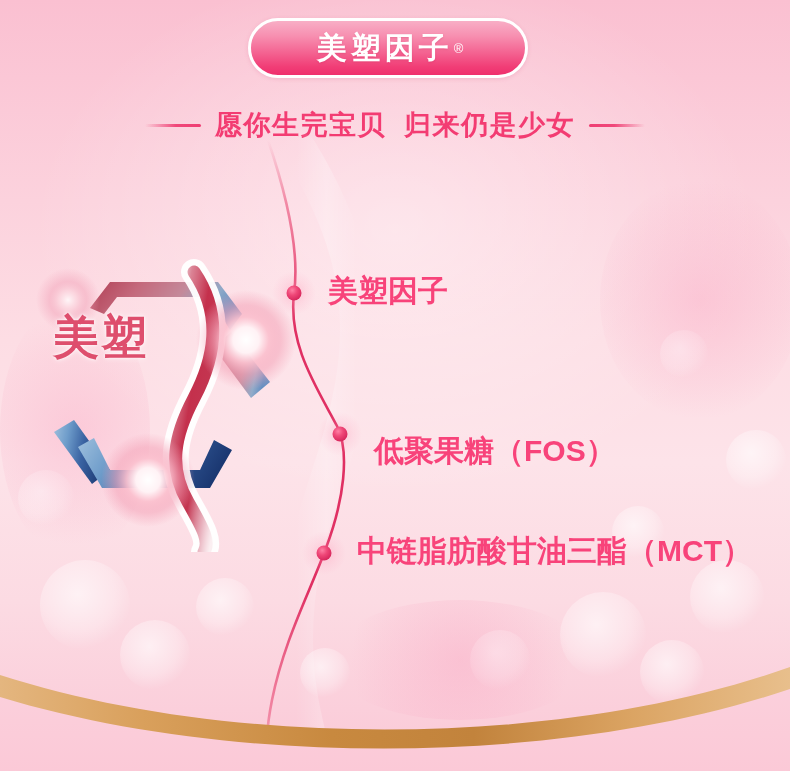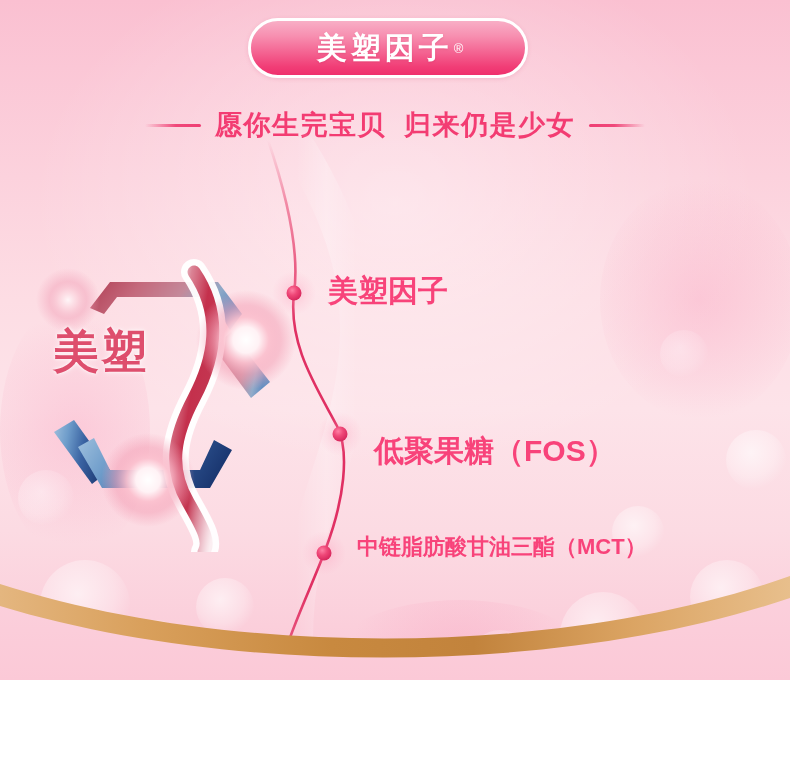--- a/index.html
+++ b/index.html
@@ -3,21 +3,21 @@
 <meta charset="utf-8">
 <style>
   html,body{margin:0;padding:0;}
   body{
     width:790px;height:771px;
     font-family:"Liberation Sans","DejaVu Sans",sans-serif;
     overflow:hidden;
   }
   #poster{
     position:relative;
-    width:790px;height:680px;
+    width:790px;height:771px;
     overflow:hidden;
     background:
       radial-gradient(ellipse 520px 380px at 50% 30%, rgba(255,255,255,.42) 0%, rgba(255,255,255,0) 70%),
       linear-gradient(180deg,#fac0d1 0%, #fbc7d6 10%, #fcd2dd 26%, #fddde4 44%, #fde3e9 60%, #fcdbe3 78%, #fbcfdb 92%, #fac8d6 100%);
   }
 
   
   .bokeh{position:absolute;border-radius:50%;pointer-events:none;}
   .bk{background:radial-gradient(circle at 42% 38%, rgba(255,255,255,.62) 0%, rgba(255,255,255,.28) 48%, rgba(255,255,255,0) 72%);}
   .bkp{background:radial-gradient(circle at 50% 50%, rgba(249,160,190,.36) 0%, rgba(249,170,196,.14) 55%, rgba(255,255,255,0) 76%);}
@@ -58,34 +58,33 @@
   }
 
   
   #emblem{position:absolute;left:18px;top:252px;width:290px;height:300px;}
   #emblem svg{position:absolute;left:0;top:0;}
   .emb-text{
     position:absolute;left:8px;top:62px;width:150px;
     text-align:center;color:#de4e6d;font-weight:700;
     line-height:1.0;letter-spacing:2px;
     text-shadow:0 0 3px rgba(255,255,255,.95),0 0 6px rgba(255,255,255,.7);
-    margin-top:14px;
   }
   .emb-text .l1{font-size:46px;display:block;}
   .emb-text .l2{font-size:46px;display:block;margin-top:6px;padding-left:6px;}
 
   
   #connector{position:absolute;left:0;top:0;width:790px;height:771px;pointer-events:none;}
   .label{
     position:absolute;color:#f8437a;font-weight:700;line-height:1;
     white-space:nowrap;
   }
   #label0{left:328px;top:276px;font-size:30px;}
   #label1{left:374px;top:436px;font-size:30px;}
-  #label2{left:357px;top:536px;font-size:22px;}
+  #label2{left:357px;top:536px;font-size:30px;}
 
   
   #footer{position:absolute;left:0;bottom:0;width:790px;height:130px;}
 </style>
 </head>
 <body>
 
 <div id="poster">
 
   <div class="bokeh bk" style="left:40px;  top:560px; width:90px;  height:90px;"></div>

